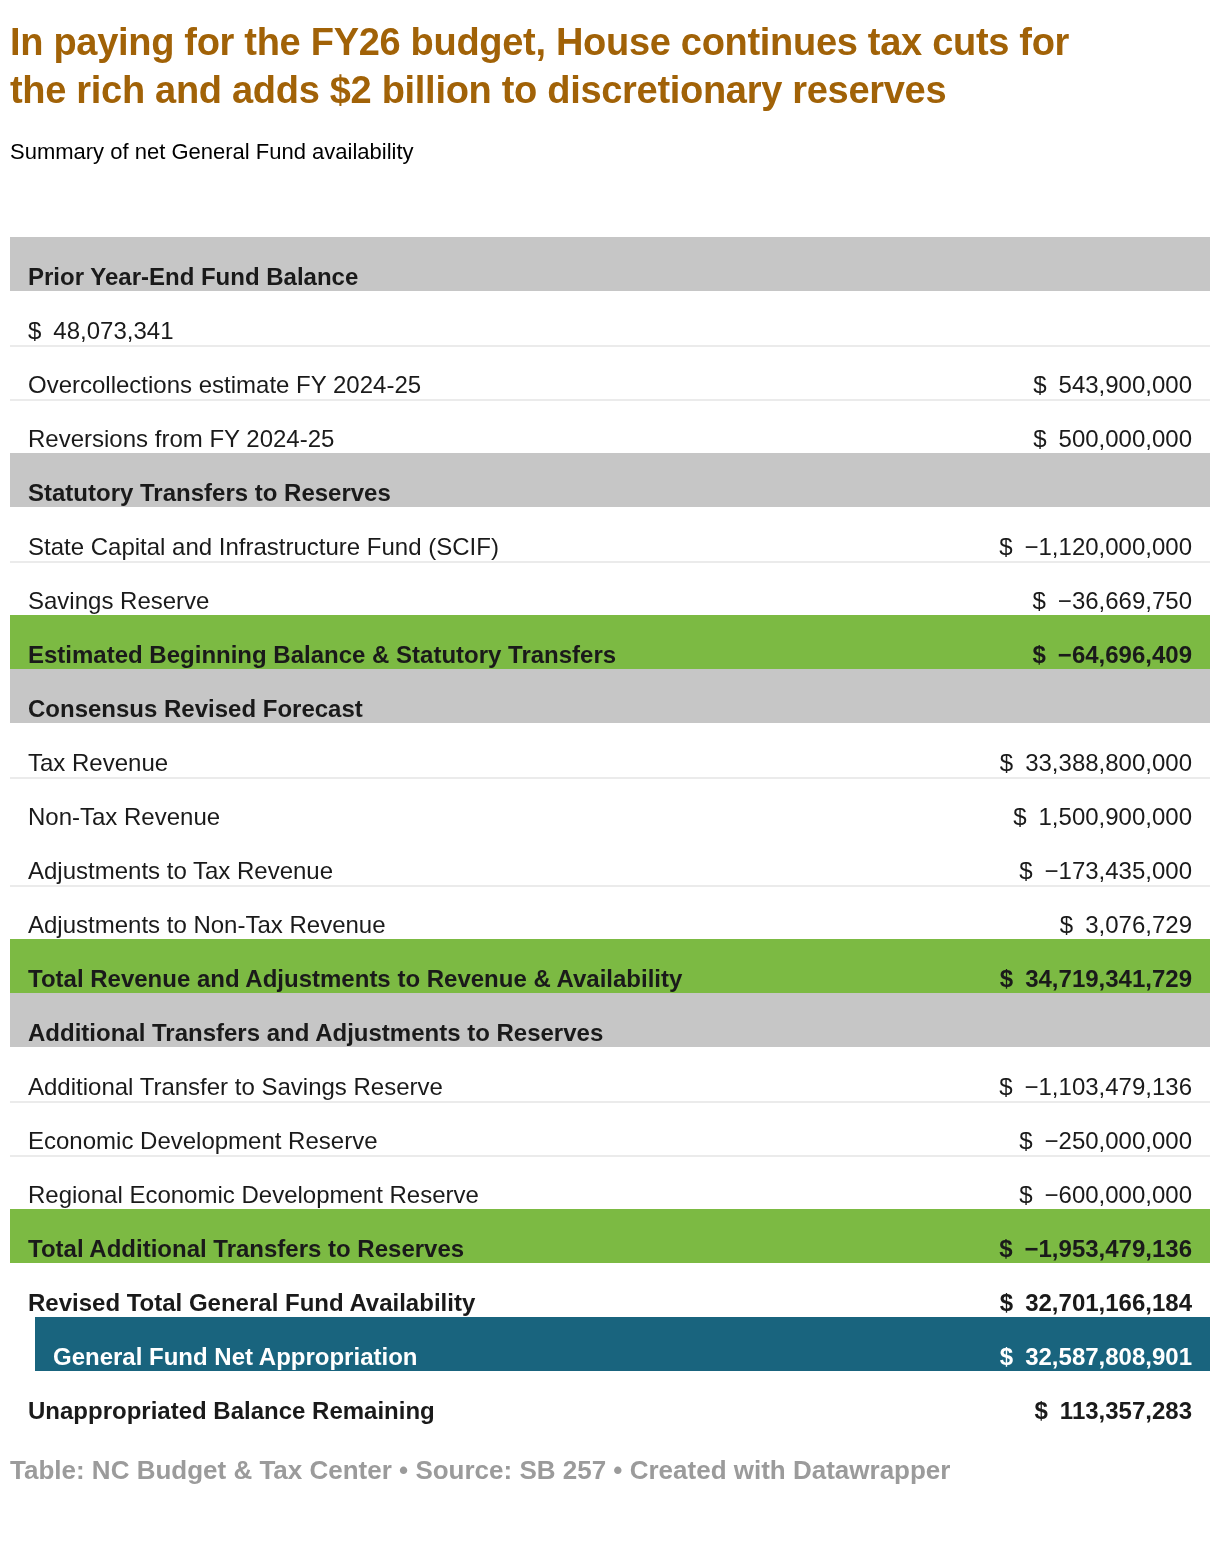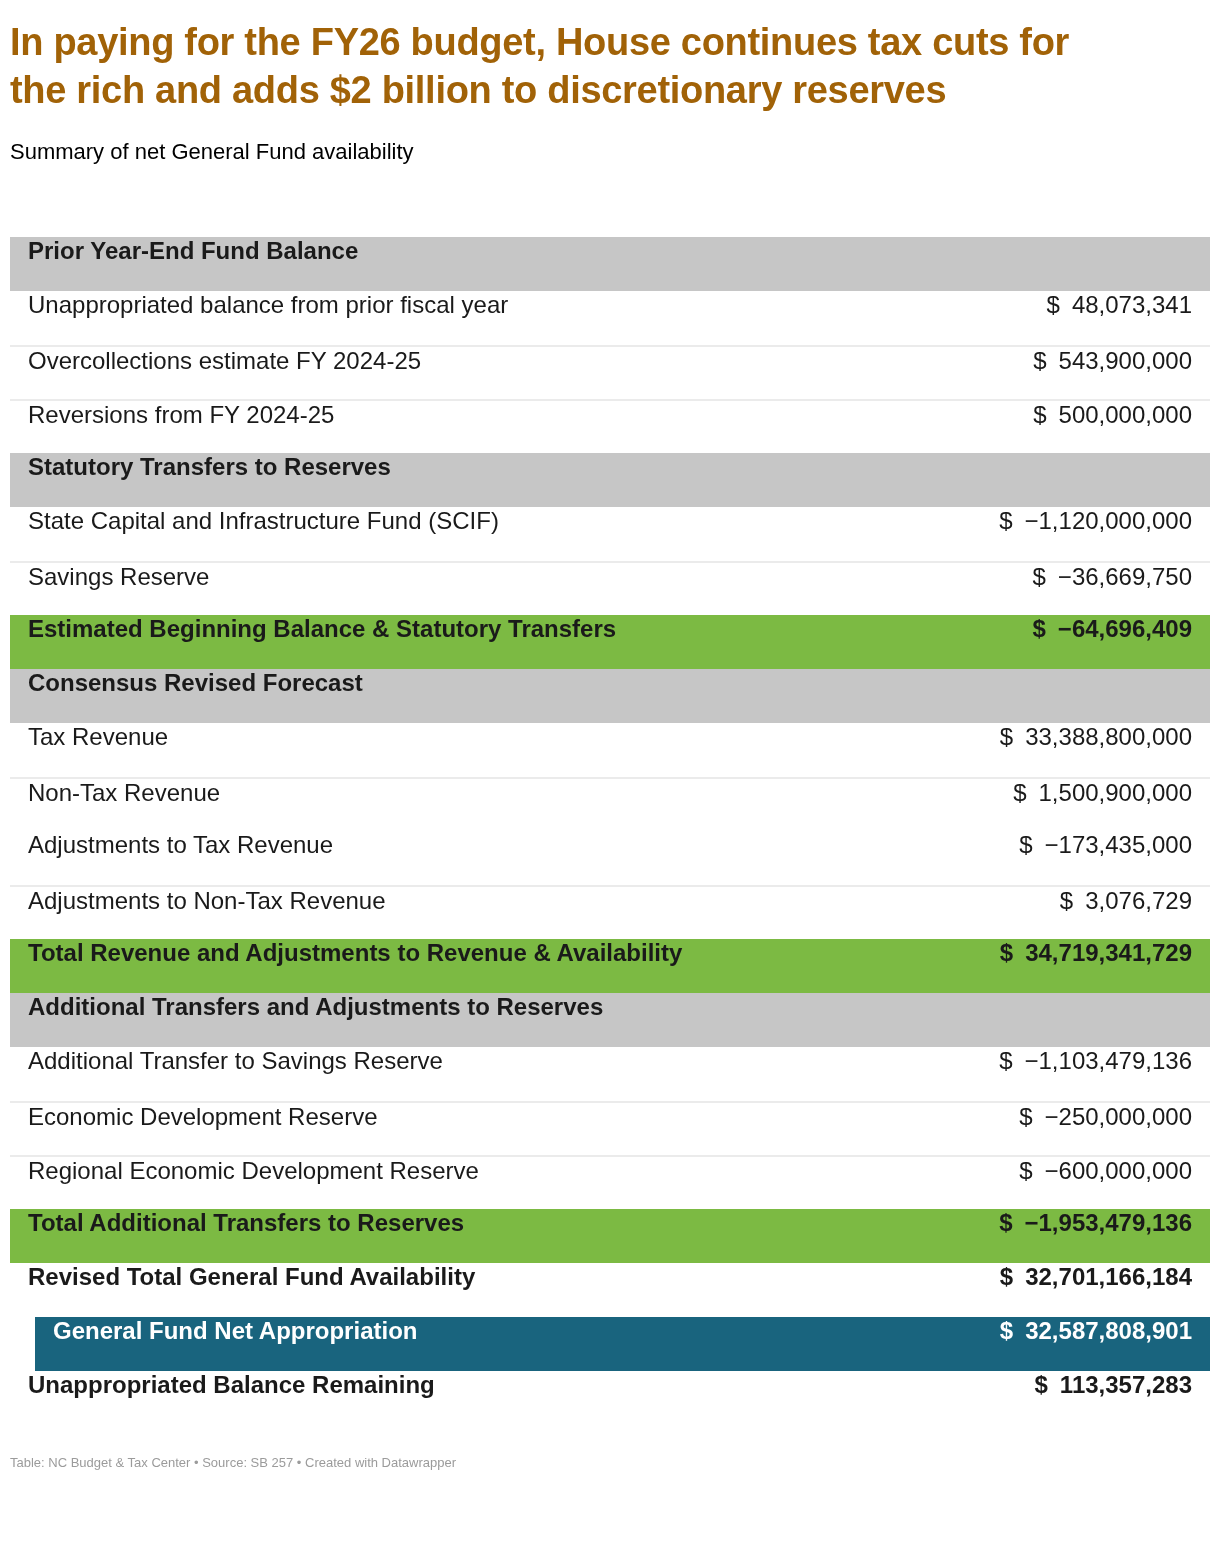--- a/index.html
+++ b/index.html
@@ -28,21 +28,21 @@
     color: #000000;
     margin: 24px 0 0 0;
   }
   .table {
     margin-top: 72px;
   }
   .row {
     height: 54px;
     box-sizing: border-box;
     display: flex;
-    align-items: flex-start;
+    align-items: flex-end;
     justify-content: space-between;
     padding: 0 18px;
     font-size: 24px;
     background: #ffffff;
   }
   .row .label { white-space: nowrap; }
   .row .amount {
     display: inline-flex;
     align-items: baseline;
     column-gap: 12px;
@@ -62,40 +62,40 @@
     font-weight: 700;
     margin-left: 25px;
   }
   .row-boldwhite {
     font-weight: 700;
   }
   .sep {
     border-top: 2px solid var(--separator, #ebebeb);
   }
   .footer {
-    font-size: 13px;
+    font-size: 26px;
     color: #9b9b9b;
     margin: 30px 0 0 0;
+    font-weight: bold;
   }
 </style>
 </head>
 <body>
 
 <div class="page">
 
   <h1 class="title"><span>In paying for the FY26 budget, House continues tax cuts for</span><br><span>the rich and adds $2 billion to discretionary reserves</span></h1>
 
   <p class="subtitle">Summary of net General Fund availability</p>
 
   <div class="table">
       <div class="row row-header">
         <span class="label">Prior Year-End Fund Balance</span>
       </div>
       <div class="row row-data">
-        <span class="label">Unappropriated balance from prior fiscal year</span>
         <span class="amount">
           <span>$</span>
           <span>48,073,341</span>
         </span>
       </div>
       <div class="row row-data sep">
         <span class="label">Overcollections estimate FY 2024-25</span>
         <span class="amount">
           <span>$</span>
           <span>543,900,000</span>

